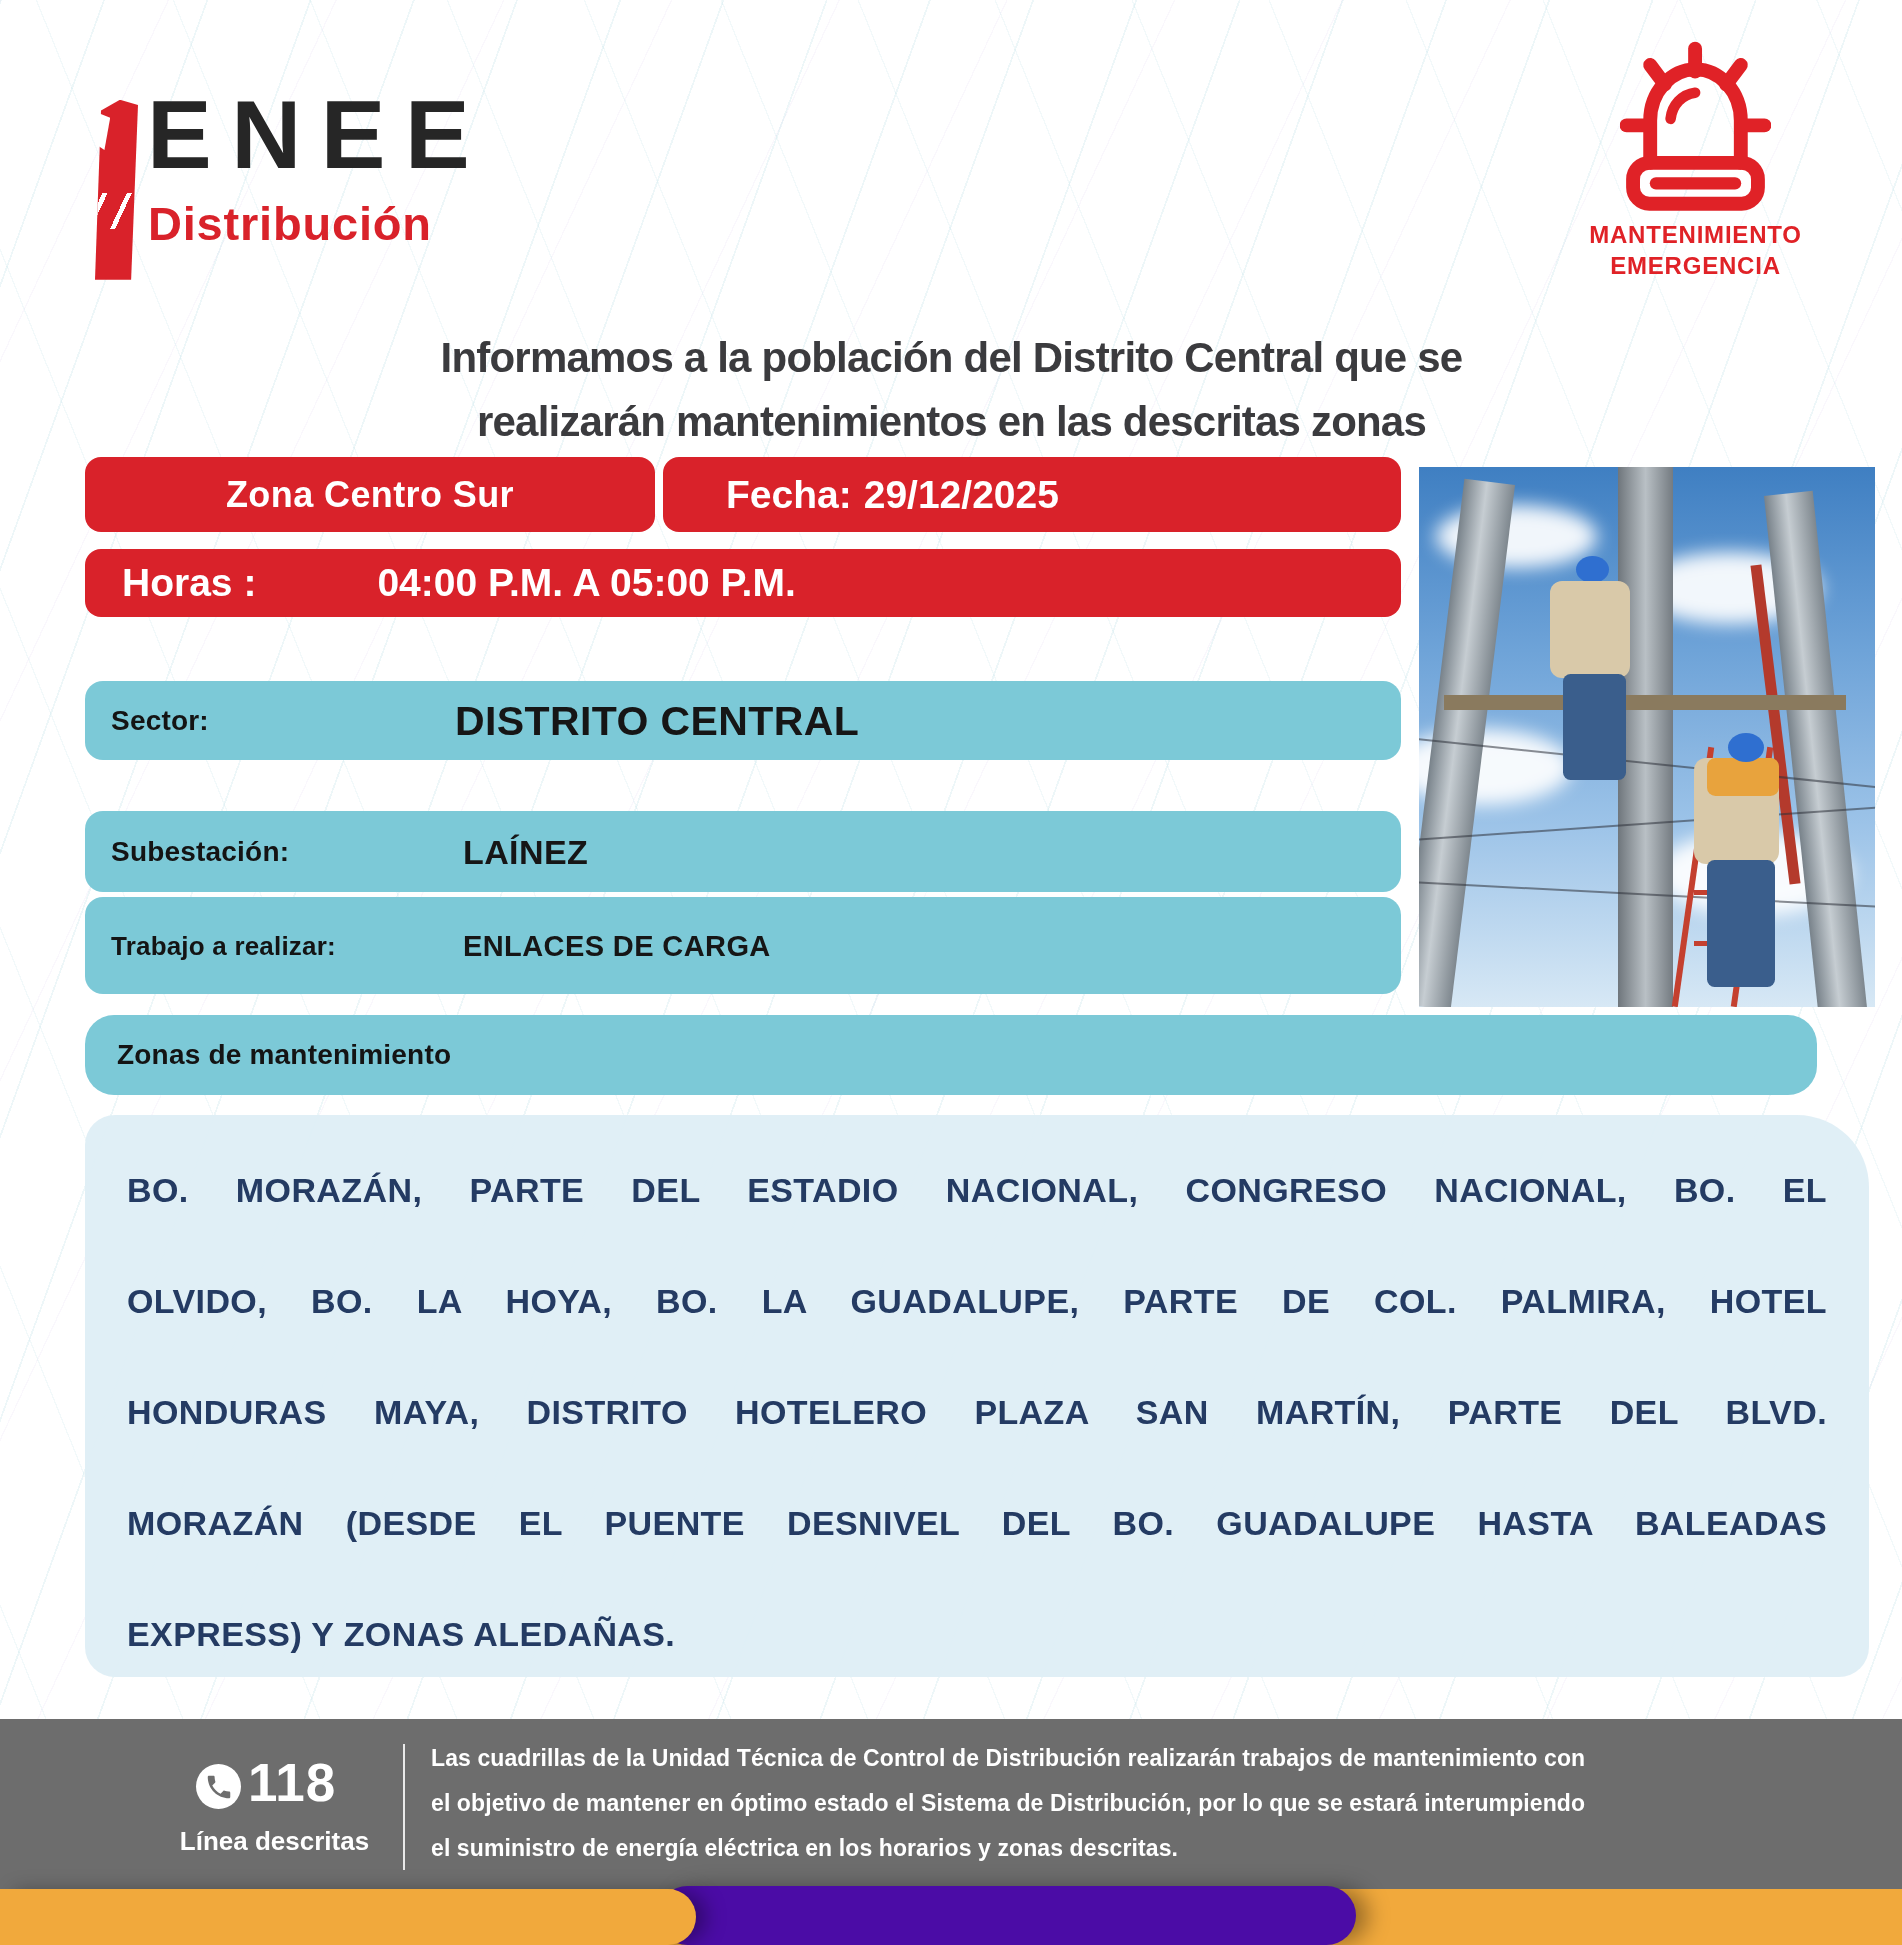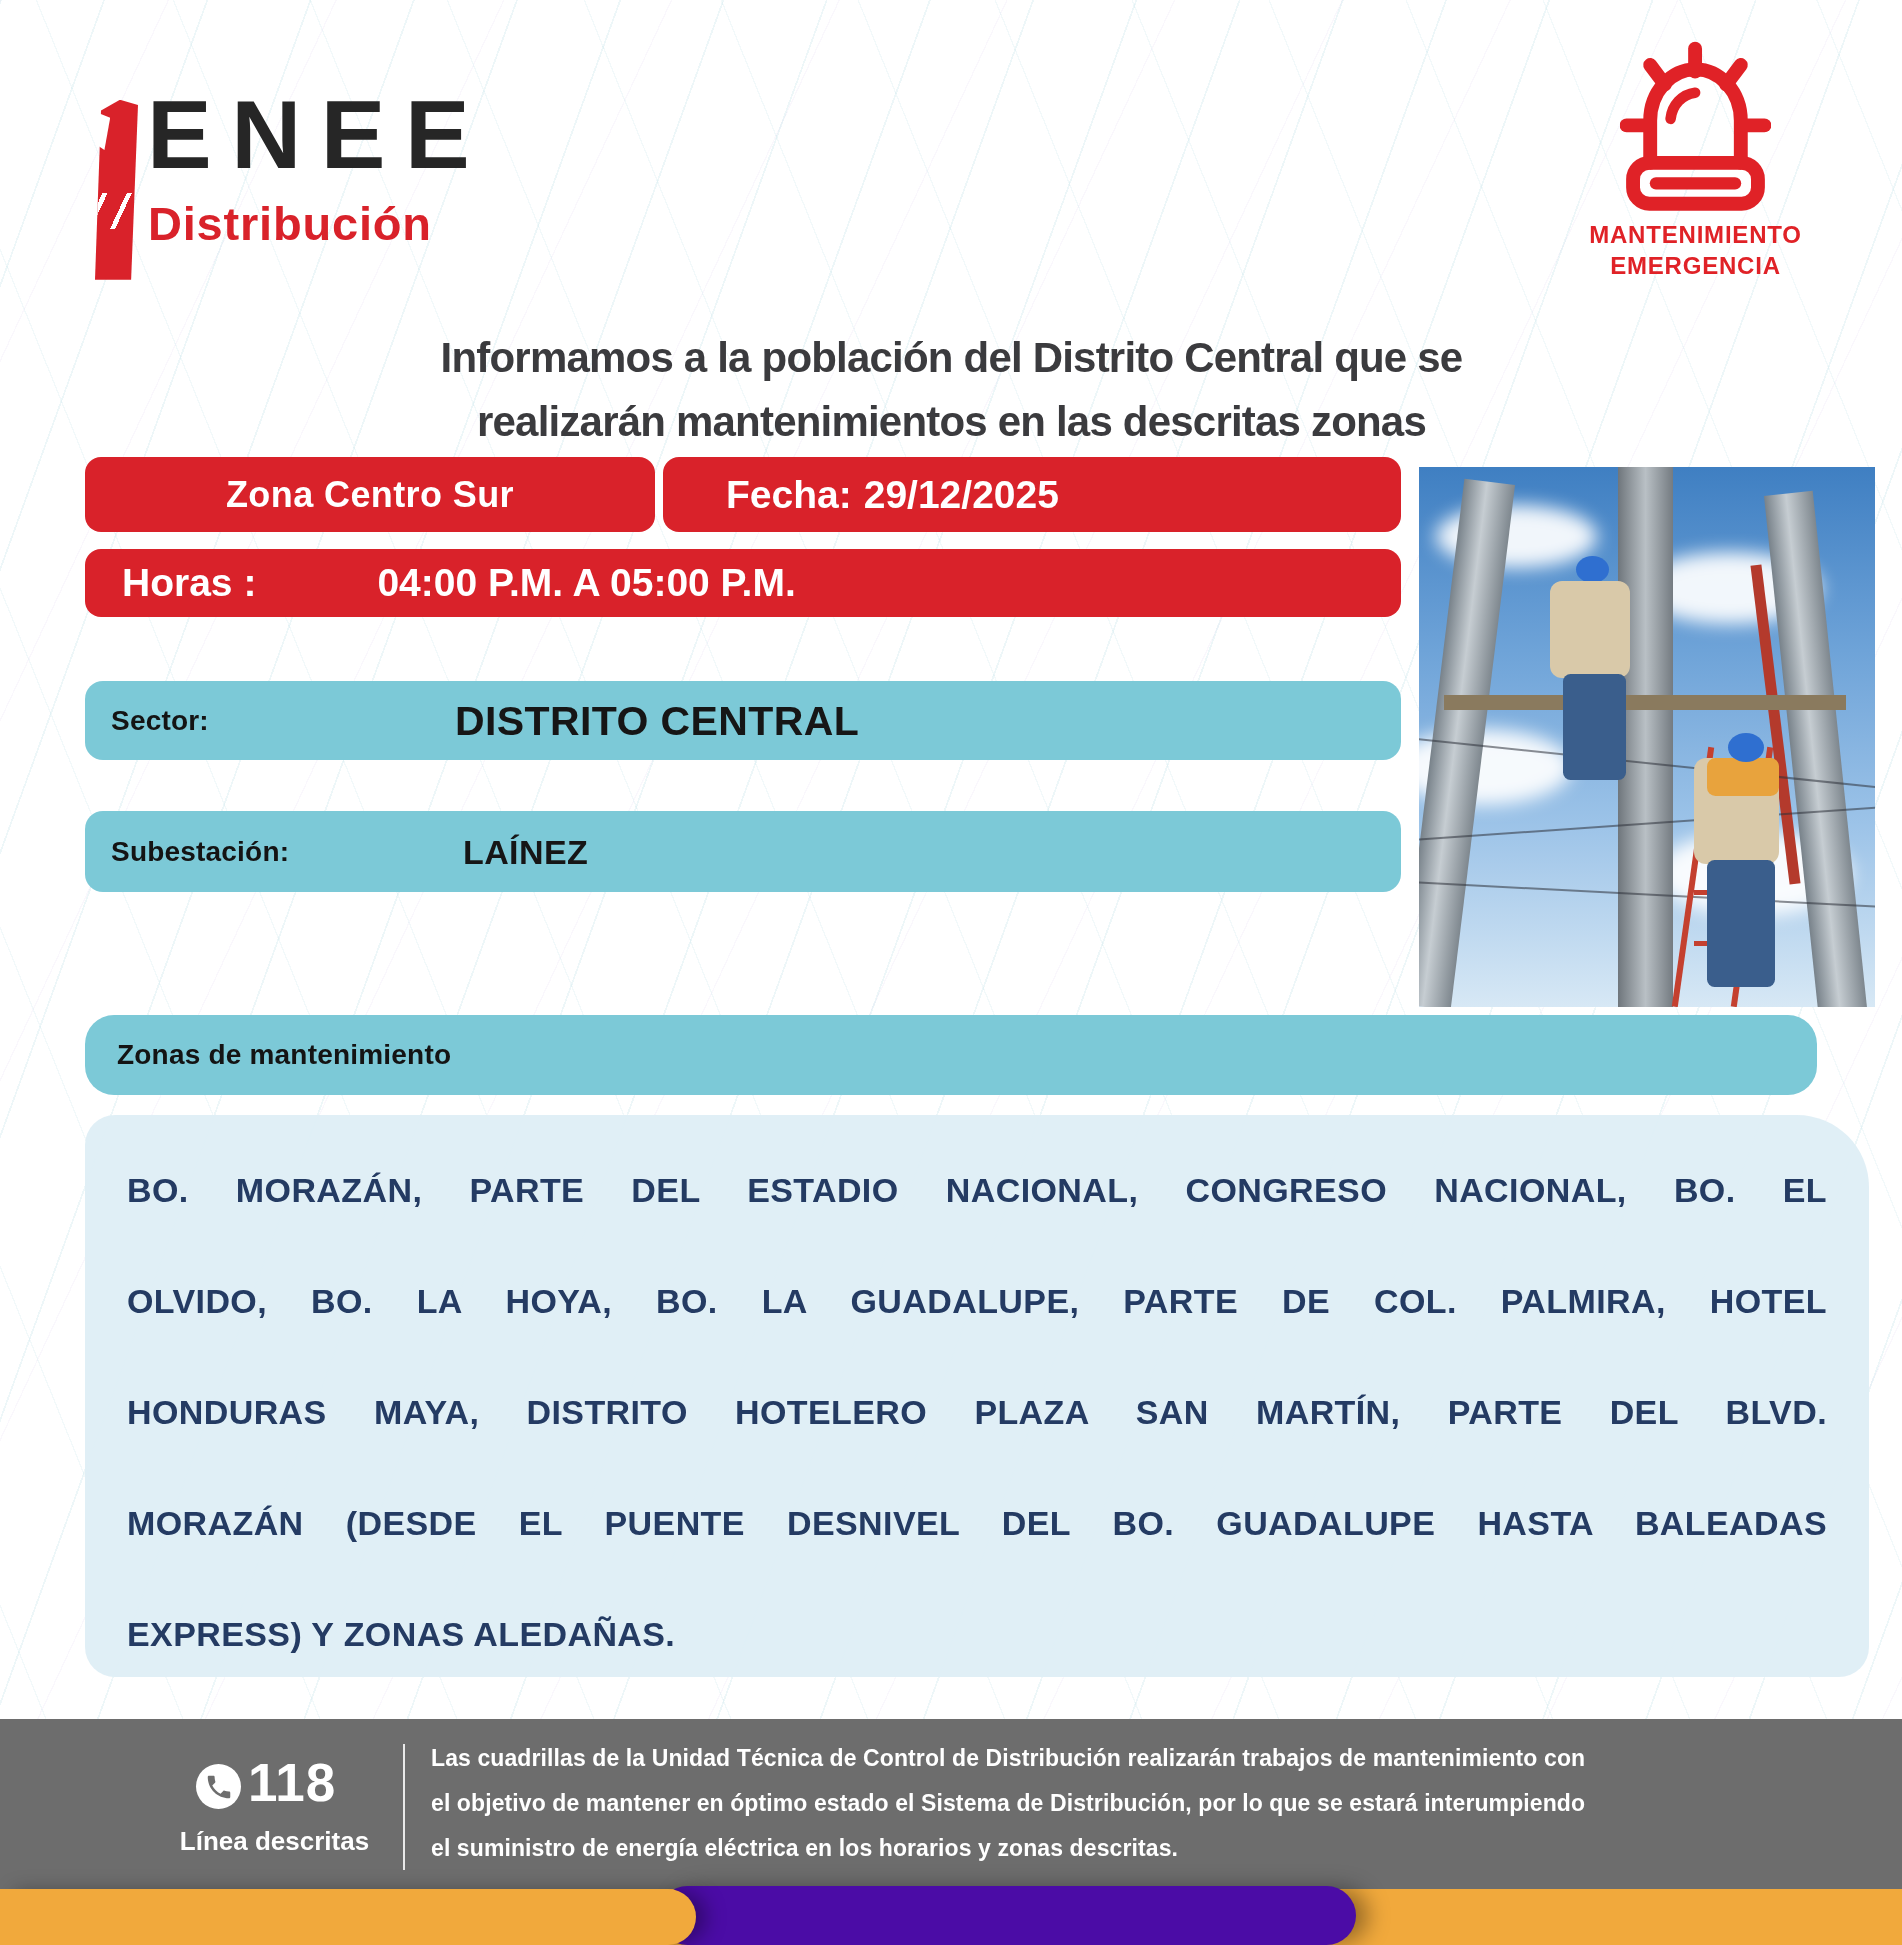--- a/index.html
+++ b/index.html
@@ -187,20 +187,24 @@
   </div>
 
   <div class="row row-sector">
     <span class="lab">Sector:</span>
     <span class="val">DISTRITO CENTRAL</span>
   </div>
   <div class="row row-subestacion">
     <span class="lab">Subestación:</span>
     <span class="val">LAÍNEZ</span>
   </div>
+  <div class="row row-trabajo">
+    <span class="lab">Trabajo a realizar:</span>
+    <span class="val">ENLACES DE CARGA</span>
+  </div>
   <div class="row row-zonas-header">
     <span class="lab">Zonas de mantenimiento</span>
   </div>
 
   <div class="abs photo">
     <div class="cloud c1"></div>
     <div class="cloud c2"></div>
     <div class="cloud c3"></div>
     <div class="cloud c4"></div>
     <div class="beam beam-left"></div>

